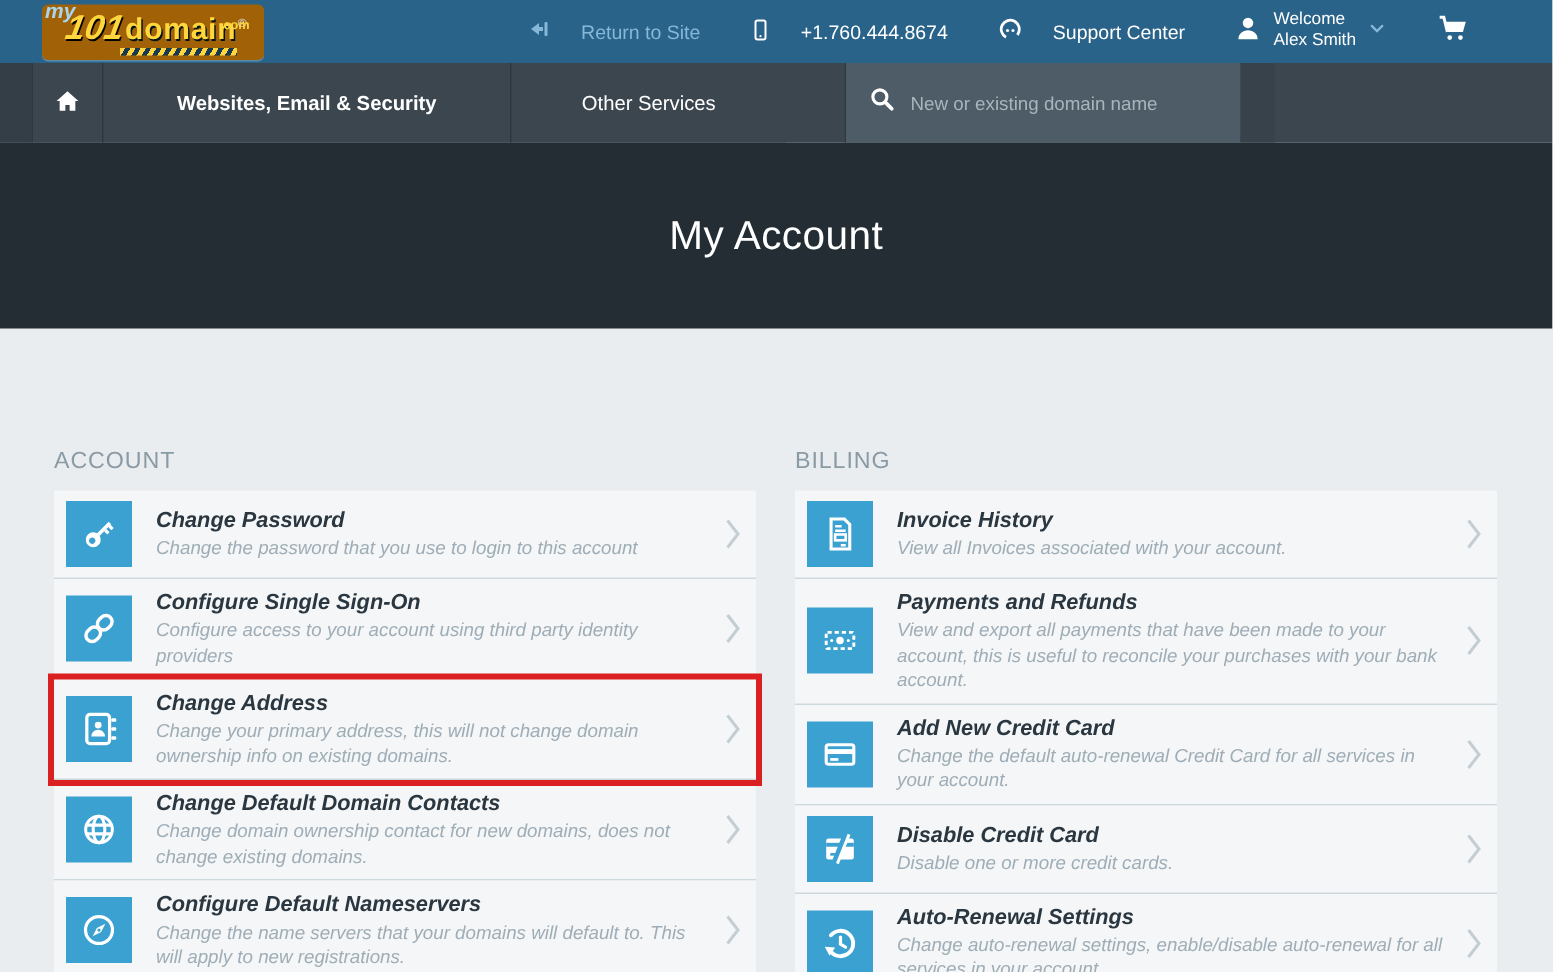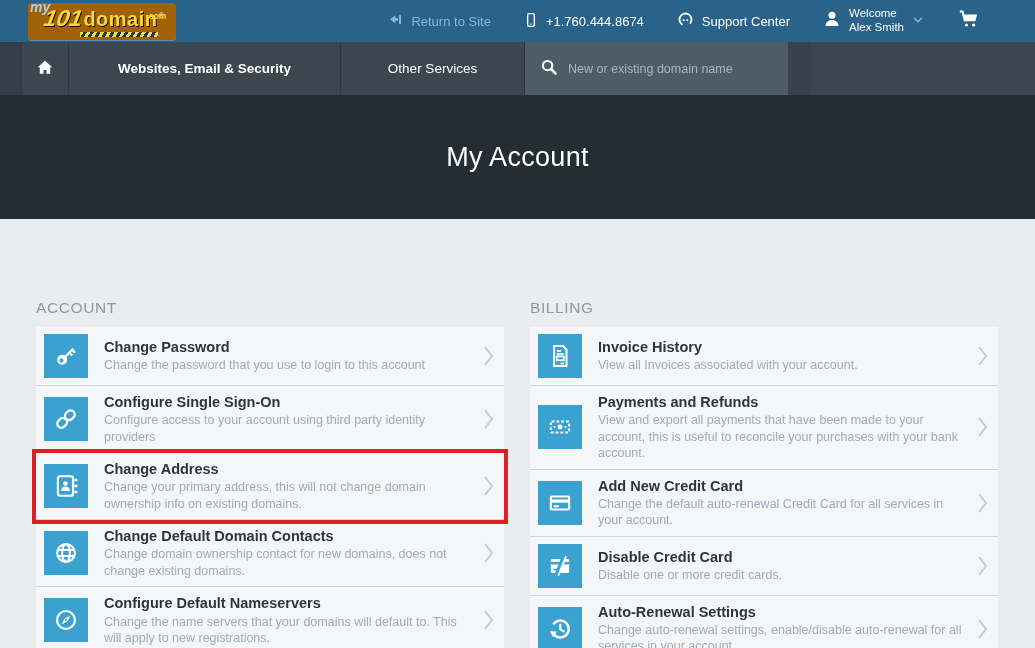--- a/index.html
+++ b/index.html
@@ -38,21 +38,21 @@
     text-shadow:1px 1px 0 #00131f;
   }
   .logo-reg { font-size:8px; color:#d8e4ec; margin-left:1px; position:relative; top:-8px; }
   .logo-strip {
     position:absolute; bottom:3px; left:52px; width:78px; height:5px;
     background:repeating-linear-gradient(120deg,#ffd63c 0 3px,#173953 3px 6px);
   }
   .logo-com { position:absolute; bottom:19px; right:10px; font-size:8.5px; font-weight:bold; color:#ffd63c; }
 
   .topbar-right { margin-left:auto; display:flex; align-items:center; gap:32px; }
-  .tb-item { display:flex; align-items:center; gap:7px; color:#fff; font-size:13px; cursor:pointer; white-space:nowrap;text-align:right; }
+  .tb-item { display:flex; align-items:center; gap:19px; color:#fff; font-size:13px; cursor:pointer; white-space:nowrap;text-align:right; }
   .tb-item.muted { color:#85b7d8; }
   .tb-welcome { display:flex; align-items:center; gap:7px; cursor:pointer; }
   .tb-welcome-text { color:#fff; font-size:11.5px; line-height:1.2; }
   .cart-btn { cursor:pointer; display:flex; align-items:center; }
 
   
   .navbar { height:53px; display:flex; background:#3b464e; }
   .nav-strip-left  { width:21px; background:#343e46; }
   .nav-strip-right { width:23px; background:#37424a; }
   .nav-tab {
@@ -61,20 +61,21 @@
     border-left:1px solid #2e383f; background:#3b464e;
   }
   .nav-tab.home { width:47px; }
   .nav-tab.w1 { width:204px; }
   .nav-tab.w2 { width:272px;font-weight:bold; }
   .nav-tab.w3 { width:184px; }
   .nav-search {
     width:264px; background:#4d5c66;
     display:flex; align-items:center; gap:9px; padding:0 14px;
     border-left:1px solid #2e383f;
+    margin-left:39px;
   }
   .nav-search input {
     background:transparent; border:none; outline:none;
     color:#d3dbe0; font-size:12.5px; width:100%;
     font-family:"Liberation Sans", sans-serif;
   }
   .nav-search input::placeholder { color:#a9b5bd; }
 
   
   .hero {
@@ -93,21 +94,21 @@
   .item {
     display:flex; align-items:center;
     background:#f4f6f7; border-bottom:1px solid #cdd8dd;
     padding:7px 10px 7px 8px; cursor:pointer; position:relative;
   }
   .item--highlight { box-shadow:0 0 0 4px #da2020; z-index:2; }
   .item-icon {
     flex:0 0 44px; width:44px; height:44px; background:#3ba1d1;
     display:flex; align-items:center; justify-content:center;
   }
-  .item-text { margin-left:16px; margin-right:8px; display:flex; flex-direction:column; gap:1px; min-width:0; }
+  .item-text { margin-left:16px; margin-right:8px; display:flex; flex-direction:column; gap:1px; min-width:0;font-style:italic; }
   .item-title { font-size:14.5px; font-weight:700; color:#2b3740; line-height:1.25; }
   .item-desc { font-size:12.5px; color:#9fadb7; line-height:1.32; }
   .item-chevron { margin-left:auto; flex:0 0 auto; display:flex; align-items:center; }
 </style>
 </head>
 <body>
 
 <div class="page">
 
   <div class="topbar">

